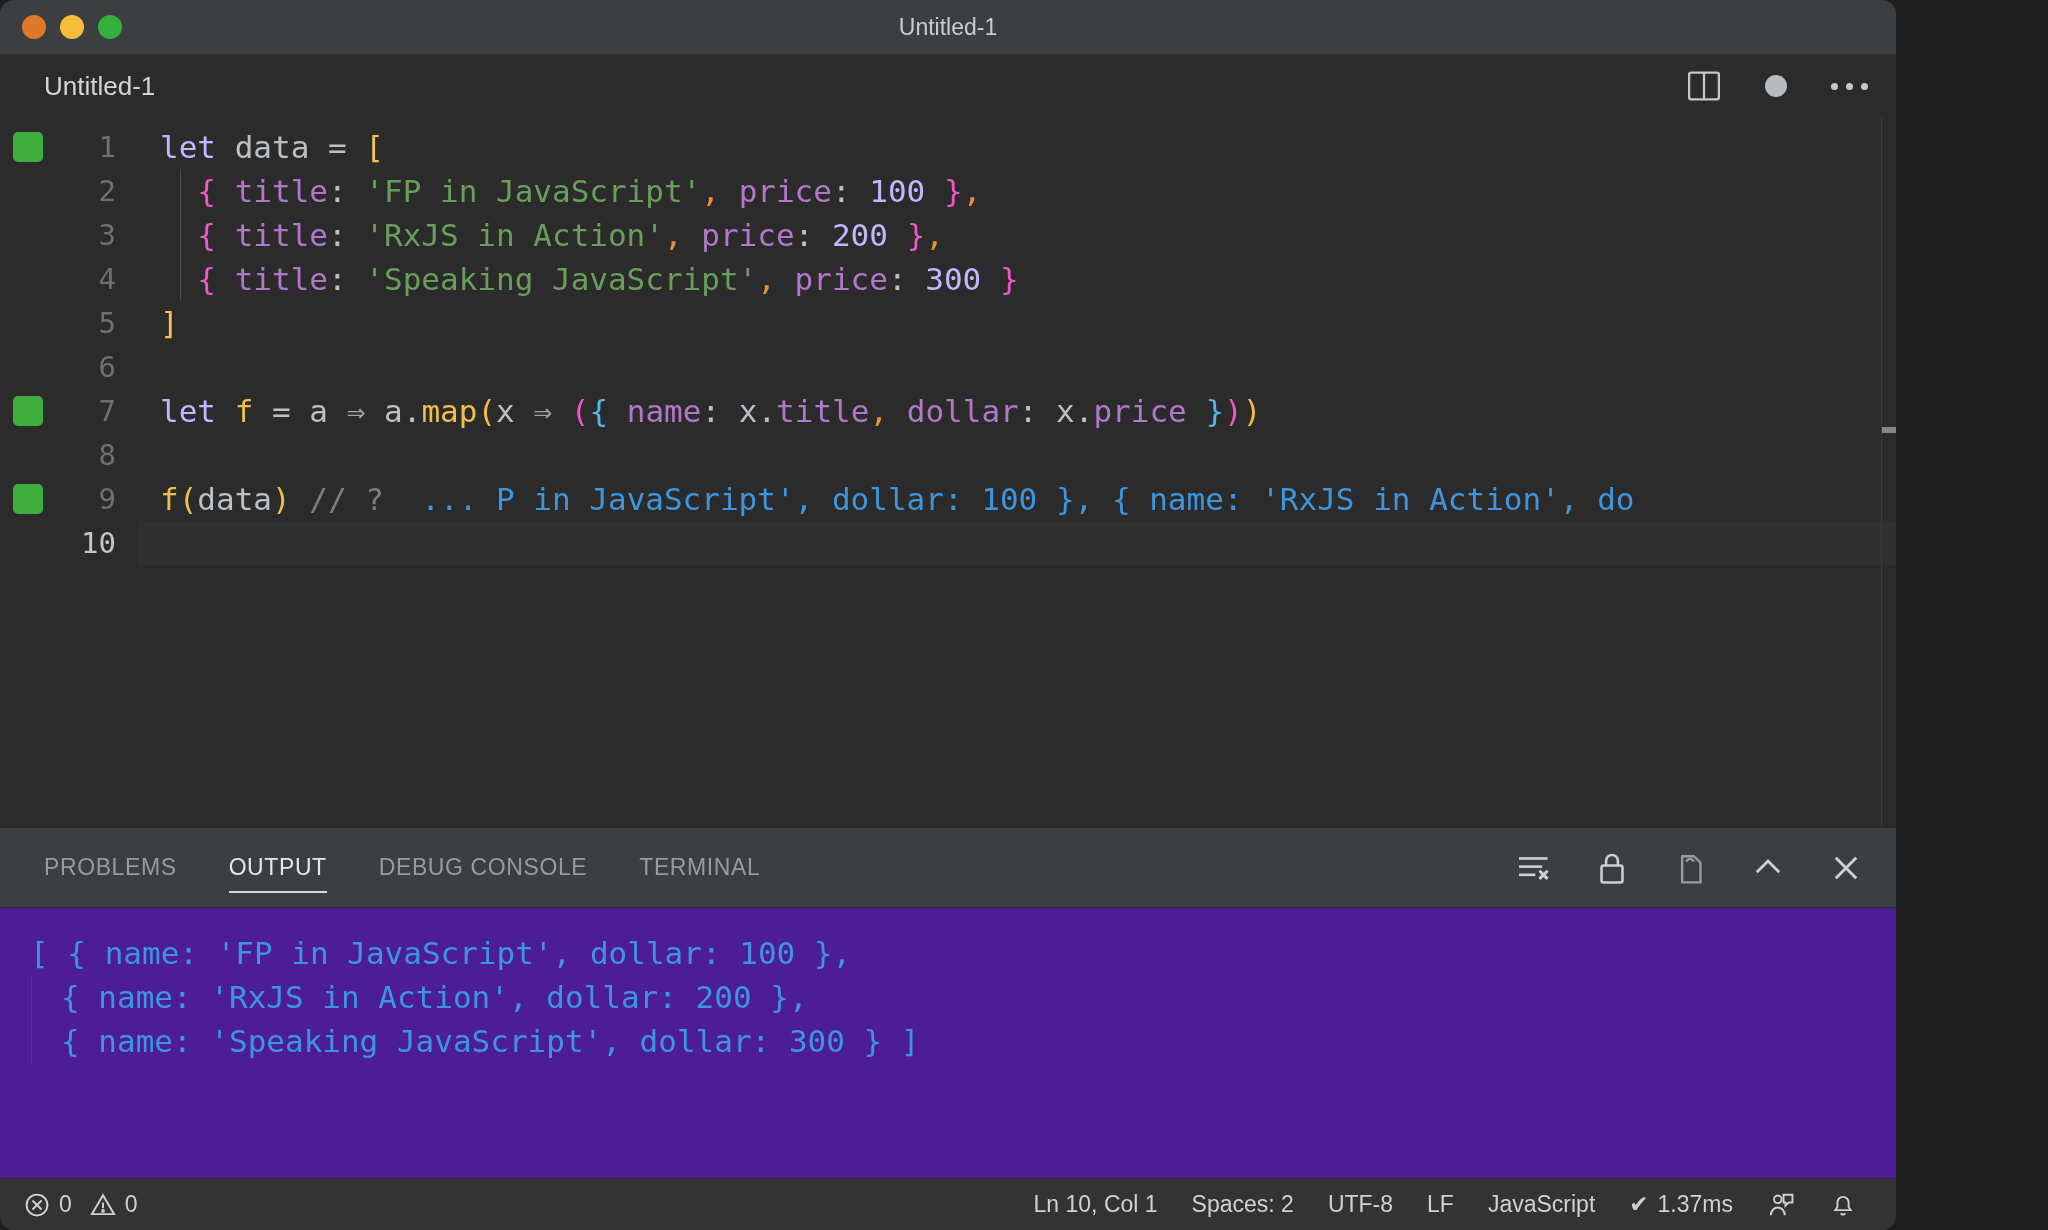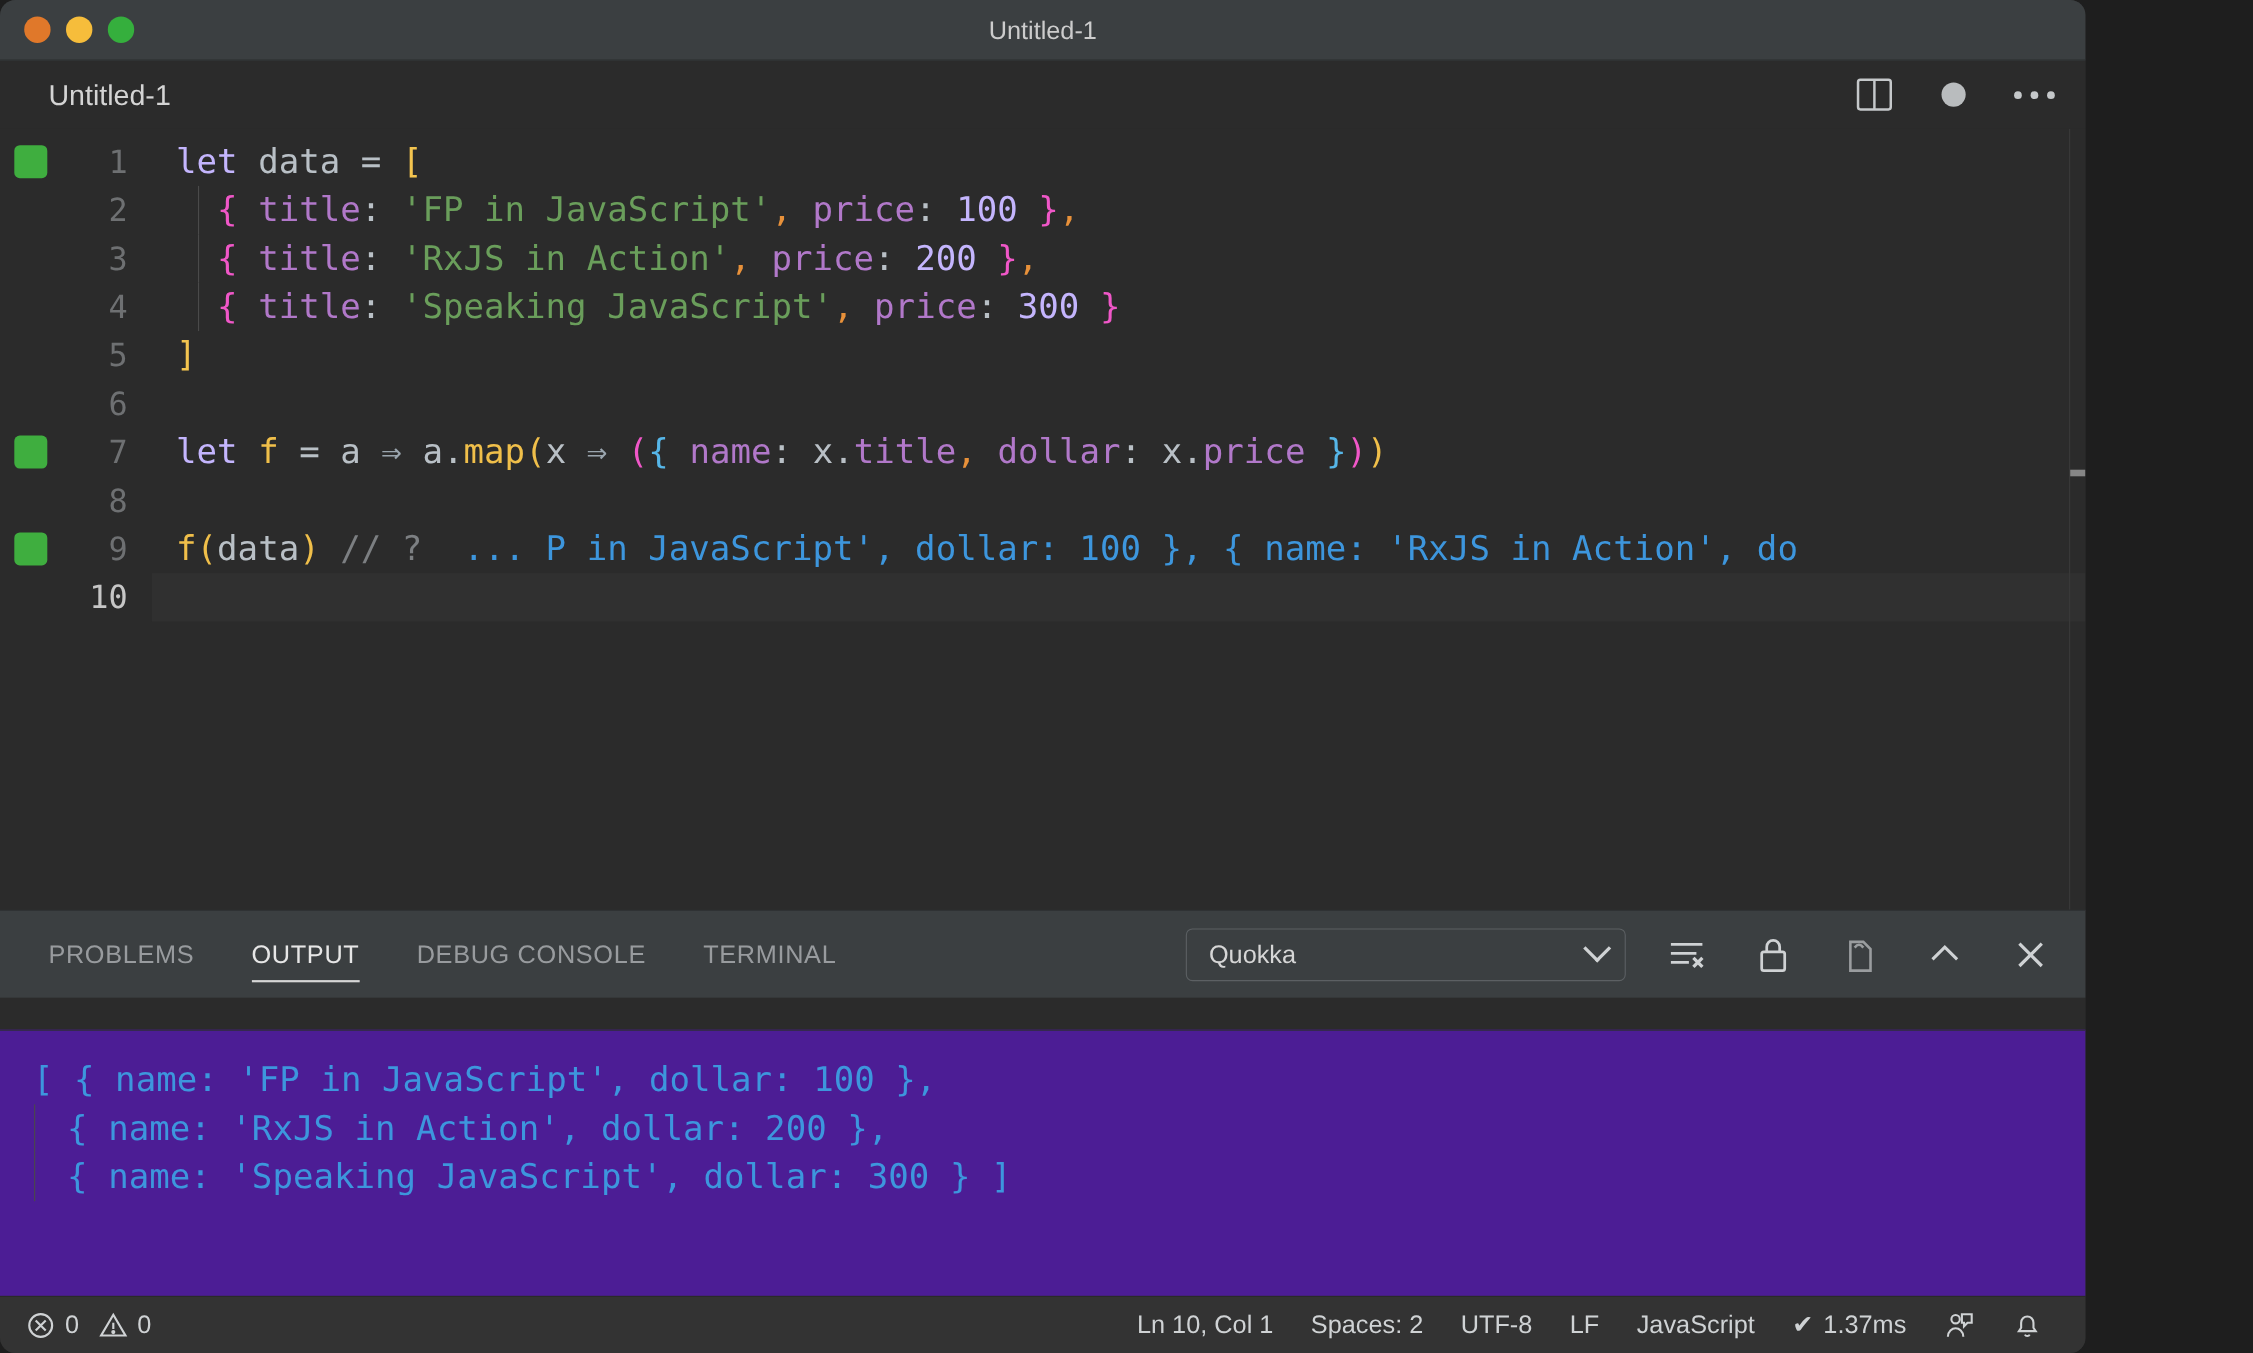--- a/index.html
+++ b/index.html
@@ -83,21 +83,21 @@
 
   
   .edge-scroll {
     position: absolute; right: 0; top: 310px; width: 14px; height: 6px; background: #868686;
   }
   .v-divider {
     position: absolute; right: 14px; top: 0; bottom: 0; width: 1px; background: #3a3a3a;
   }
 
   
-  .panel { flex: 1; display: flex; flex-direction: column; background: #2b2b2b; min-height: 0; gap: 29px; }
+  .panel { flex: 1; display: flex; flex-direction: column; background: #2b2b2b; min-height: 0; }
   .panel-head {
     height: 80px; min-height: 80px; background: #3b3f41;
     display: flex; align-items: center; justify-content: space-between;
     padding: 0 28px 0 44px; border-top: 1px solid #2d3032;
   }
   .panel-tabs { display: flex; align-items: flex-end; gap: 52px; height: 100%; }
   .ptab {
     font-size: 23px; letter-spacing: .6px; color: #989b9e;
     height: 100%; display: flex; align-items: center; position: relative;
   }
@@ -193,24 +193,20 @@
 
   <div class="panel">
     <div class="panel-head">
       <div class="panel-tabs">
           <div class="ptab">PROBLEMS</div>
           <div class="ptab active">OUTPUT</div>
           <div class="ptab">DEBUG CONSOLE</div>
           <div class="ptab">TERMINAL</div>
         </div>
       <div class="panel-right">
-        <div class="select-box">
-          <span>Quokka</span>
-          <span class="chev"></span>
-        </div>
         <span class="pic">
           <svg width="36" height="30" viewBox="0 0 26 22" stroke="#cfd2d4" stroke-width="1.9" fill="none">
             <line x1="2" y1="4" x2="23" y2="4"></line>
               <line x1="2" y1="10" x2="19" y2="10"></line>
             <line x1="2" y1="16" x2="14" y2="16"></line>
             <path d="M17 13 l6 6 M23 13 l-6 6" stroke-width="2.2"></path>
           </svg>
         </span>
         <span class="pic">
           <svg width="30" height="34" viewBox="0 0 22 26" stroke="#cfd2d4" stroke-width="1.9" fill="none">

